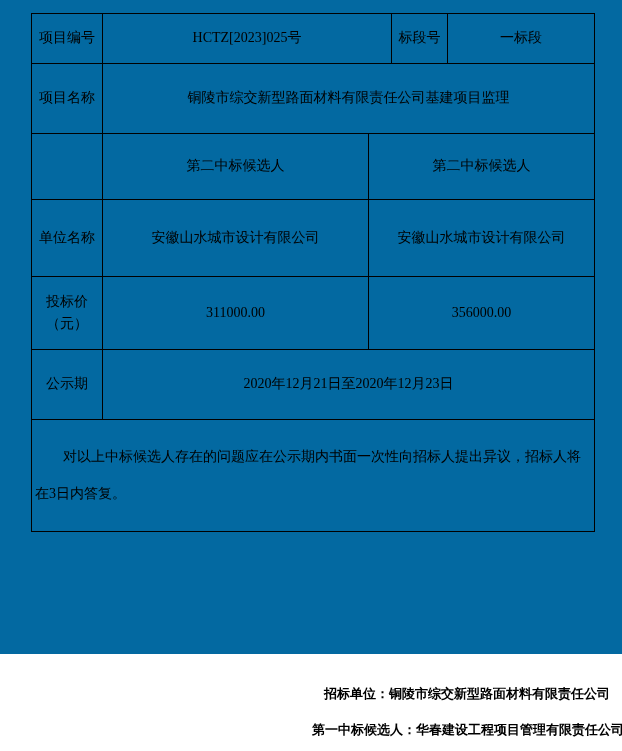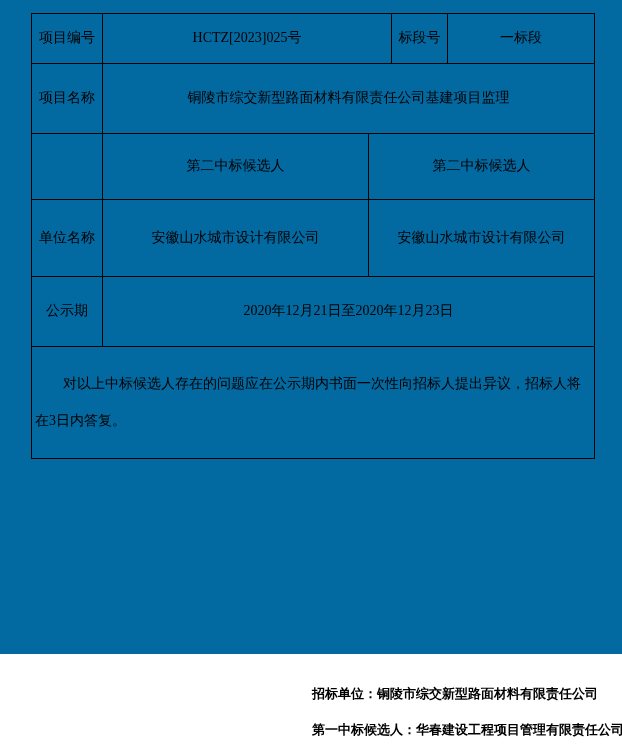--- a/index.html
+++ b/index.html
@@ -53,21 +53,21 @@
   .bold { font-weight: bold; }
 
   .footer-line {
     position: absolute;
     left: 312px;
     font-size: 13px;
     font-weight: bold;
     white-space: nowrap;
     line-height: 1;
   }
-  .footer-line.l1 { top: 687px; }
+  .footer-line.l1 { top: 687px; margin-left: 12px; }
   .footer-line.l2 { top: 723px; }
 </style>
 </head>
 <body>
 
 <div class="page">
 
   <table class="bid-table">
     <colgroup>
       <col style="width:71px">
@@ -90,20 +90,25 @@
       <tr class="r4">
         <td></td>
         <td>第二中标候选人</td>
         <td colspan="3">第二中标候选人</td>
       </tr>
       <tr class="r5">
         <td>单位名称</td>
         <td>安徽山水城市设计有限公司</td>
         <td colspan="3">安徽山水城市设计有限公司</td>
       </tr>
+      <tr class="r7">
+        <td>投标价（元）</td>
+        <td>311000.00</td>
+        <td colspan="3">356000.00</td>
+      </tr>
       <tr class="r8">
         <td>公示期</td>
         <td colspan="4">2020年12月21日至2020年12月23日</td>
       </tr>
       <tr class="r9">
         <td colspan="5" class="note-cell">
           <div class="note-text">对以上中标候选人存在的问题应在公示期内书面一次性向招标人提出异议，招标人将在3日内答复。</div>
         </td>
       </tr>
     </tbody>

